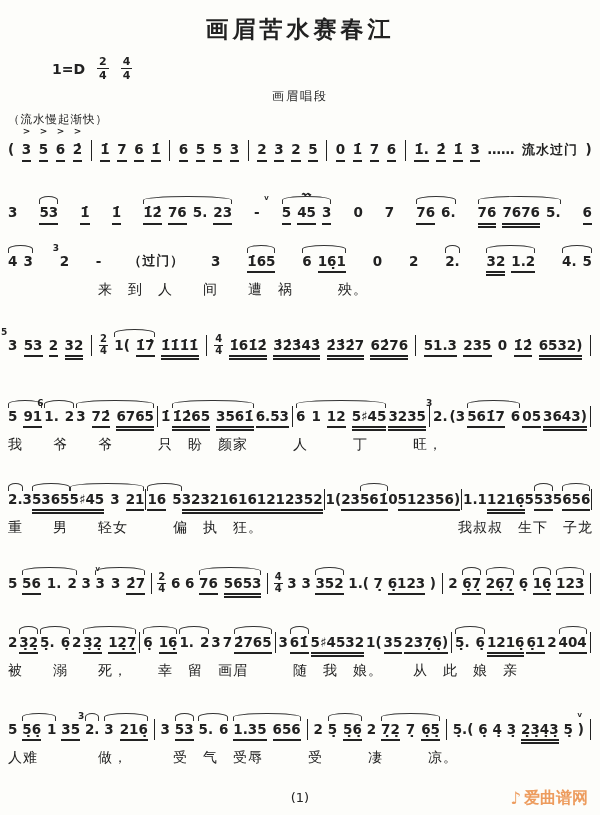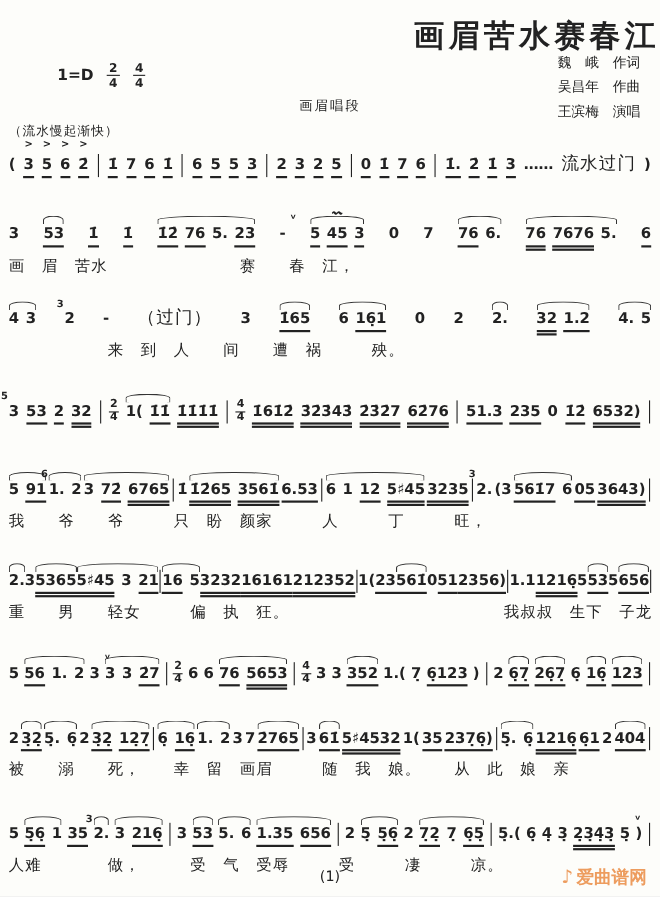--- a/index.html
+++ b/index.html
@@ -3,40 +3,40 @@
 <meta charset="utf-8">
 <style>
   html,body{margin:0;padding:0;background:#e9e9e9;}
   .page{
     position:relative;width:600px;height:815px;margin:0 auto;
     background:#fdfdfa;color:#222;overflow:hidden;
     font-family:"DejaVu Sans","Liberation Sans",sans-serif;
     box-sizing:border-box;
   }
   
-  .title{position:absolute;top:14px;left:0;right:0;text-align:right;
-    font-size:28px;font-weight:bold;letter-spacing:4px;}
+  .title{position:absolute;top:14px;left:0;right:0;text-align:center;
+    font-size:23px;font-weight:bold;letter-spacing:4px;}
   .subtitle{position:absolute;top:56px;left:0;right:0;text-align:center;
     font-size:12px;letter-spacing:2px;margin-top:32px;}
   .credits{position:absolute;top:46px;right:18px;font-size:12.5px;line-height:22px;text-align:left;}
   .keyblock{position:absolute;top:56px;left:30px;display:flex;align-items:center;gap:12px;
     font-weight:bold;font-size:14px;margin-left:22px;}
   .frac{display:inline-flex;flex-direction:column;align-items:center;line-height:1;font-size:11px;font-weight:bold;}
   .frac .num{border-bottom:1.3px solid #222;padding:0 2px 1px;}
   .frac .den{padding-top:1px;}
   .modetag{position:absolute;top:82px;left:22px;font-size:14px;font-weight:bold;letter-spacing:1px;}
   .introlabel{font-size:11.5px;letter-spacing:1px;margin:0 0 0 0;}
   
   .score{position:absolute;top:112px;left:8px;right:8px;}
   .system{margin-bottom:18px;}
   .notes{display:flex;justify-content:space-between;align-items:flex-end;
     font-weight:bold;font-size:13.5px;padding-top:13px;white-space:nowrap;}
   .nt{display:inline-block;position:relative;line-height:1.15;
     padding-bottom:2px;border-bottom:2px solid transparent;}
-  .nt.cjk{font-size:16px;font-weight:normal;letter-spacing:1px;}
+  .nt.cjk{font-size:13px;font-weight:bold;letter-spacing:1px;}
   .u1{border-bottom-color:#222;}
   .u2{border-bottom-color:#222;}
   .u2::after{content:"";position:absolute;left:0;right:0;bottom:-5px;border-top:2px solid #222;}
   .grp{display:inline-flex;align-items:flex-end;gap:6px;position:relative;}
   .arc::before{content:"";position:absolute;left:0;right:0;top:-9px;height:7px;
     border:1.5px solid #333;border-bottom:none;border-radius:50% 50% 0 0;}
   .bl{width:0;border-left:1.5px solid #222;height:21px;margin:0 1px 1px;}
   .mk{position:absolute;top:-15px;left:50%;transform:translateX(-50%);
     font-size:9px;font-style:normal;line-height:1;}
   .gp{position:absolute;top:-11px;left:-7px;font-size:9px;font-style:normal;font-weight:bold;}
@@ -61,25 +61,20 @@
   .sitelogo .noteicon{font-size:17px;line-height:1;}
 </style>
 </head>
 <body>
 
 <div class="page">
 
   <div class="title">画眉苦水赛春江</div>
   <div class="subtitle">画眉唱段</div>
 
-  <div class="credits">
-    <div>魏　峨　作词</div>
-    <div>吴昌年　作曲</div>
-    <div>王滨梅　演唱</div>
-  </div>
 
   <div class="keyblock">
     <span>1=D</span>
     <span class="frac">
       <span class="num">2</span>
       <span class="den">4</span>
     </span>
     <span class="frac">
       <span class="num">4</span>
       <span class="den">4</span>
@@ -151,21 +146,20 @@
             <span class="nt u1">76</span>
             <span class="nt">6.</span>
           </span>
           <span class="grp arc">
             <span class="nt u2">76</span>
             <span class="nt u2">7676</span>
             <span class="nt">5.</span>
           </span>
           <span class="nt u1">6</span>
         </div>
-        <div class="lyrics">画　眉　苦水　　　　　　　　赛　　春　江，</div>
       </div>
       <div class="system">
         <div class="notes">
           <span class="grp arc">
             <span class="nt">4</span>
             <span class="nt">3</span>
           </span>
           <span class="nt">2<i class="gp">3</i></span>
           <span class="nt">-</span>
           <span class="nt cjk">（过门）</span>
@@ -195,21 +189,21 @@
           <span class="nt u1">53</span>
           <span class="nt u1">2</span>
           <span class="nt u2">32</span>
           <span class="bl"></span>
           <span class="ts">
             <span class="num">2</span>
             <span class="den">4</span>
           </span>
           <span class="grp arc">
             <span class="nt">1(</span>
-            <span class="nt u1">1̇1̇</span>
+            <span class="nt u1">1̇7̇</span>
           </span>
           <span class="nt u2">1̇1̇1̇1̇</span>
           <span class="bl"></span>
           <span class="ts">
             <span class="num">4</span>
             <span class="den">4</span>
           </span>
           <span class="nt u2">1̇61̇2̇</span>
           <span class="nt u2">3̇2̇3̇43̇</span>
           <span class="nt u2">2̇3̇2̇7</span>

